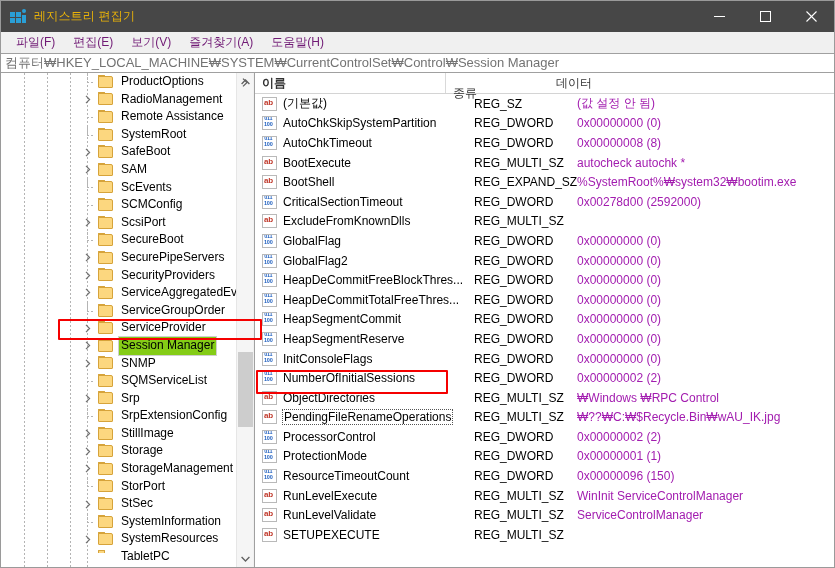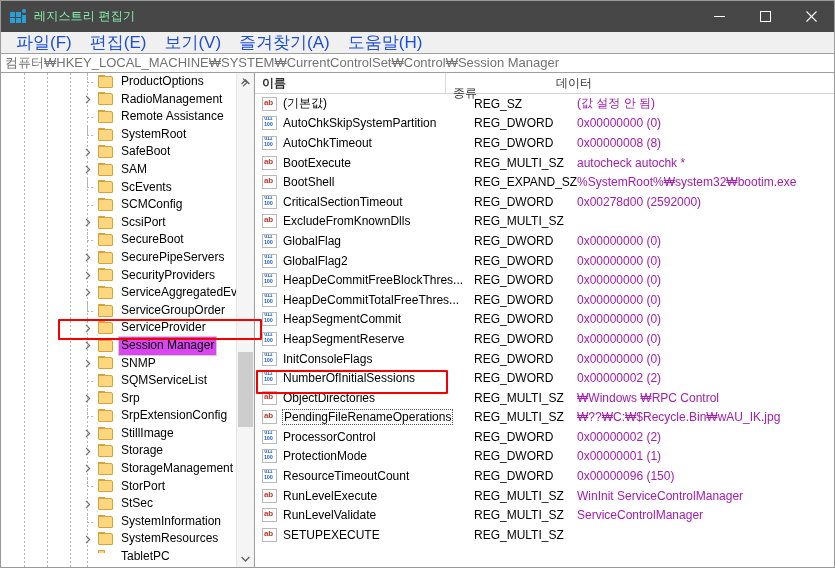--- a/index.html
+++ b/index.html
@@ -32,41 +32,41 @@
   .app-icon i {
     position: absolute; background: #2a9fd6; display: block;
   }
   .ai1 { left: 0;  top: 3px;  width: 5px; height: 5px; }
   .ai2 { left: 6px; top: 3px; width: 5px; height: 5px; }
   .ai3 { left: 0;  top: 9px;  width: 5px; height: 5px; }
   .ai4 { left: 6px; top: 9px; width: 5px; height: 5px; }
   .ai5 { left: 12px; top: 0px; width: 4px; height: 4px; border-radius: 50%; }
   .ai6 { left: 12px; top: 6px; width: 4px; height: 8px; }
   .title-text {
-    color: #86efac; font-size: 12px; letter-spacing: 0.2px;
+    color: #eab308; font-size: 12px; letter-spacing: 0.2px;
     white-space: nowrap;
     text-align: center;
   }
   .winbtns { position: absolute; right: 0; top: 0; height: 31px; display: flex; }
   .winbtn {
     width: 46px; height: 31px;
     display: flex; align-items: center; justify-content: center;
     color: #ffffff; font-size: 12px;
   }
   .winbtn svg { display: block; }
 
   
   .menubar {
     height: 21px; min-height: 21px;
     background: #f0f0f0;
     display: flex; align-items: center;
     padding-left: 6px;
   }
   .menuitem {
-    font-size: 17px; color: #1d4ed8;
+    font-size: 12px; color: #701a75;
     padding: 2px 9px 3px 9px;
     white-space: nowrap;
   }
 
   
   .addressbar {
     height: 20px; min-height: 20px;
     margin: 0 0 0 0;
     background: #ffffff;
     border-top: 1px solid #a0a0a0;
@@ -158,21 +158,21 @@
     background: #fcd77f;
     border: 1px solid #d6a33a;
     border-bottom: none;
     border-radius: 1px 1px 0 0;
   }
   .tree-label {
     font-size: 12px; color: #000; line-height: 17.6px;
     padding: 0 2px;
   }
   .tree-row.selected .tree-label {
-    background: #d946ef;
+    background: #84cc16;
     outline: 1px solid #cfcfcf;
   }
 
   
   .vscroll {
     position: absolute; right: 0; top: 0; bottom: 0;
     width: 17px; background: #f5f5f5;
     border-left: 1px solid #e6e6e6;
   }
   .vs-arrow {

